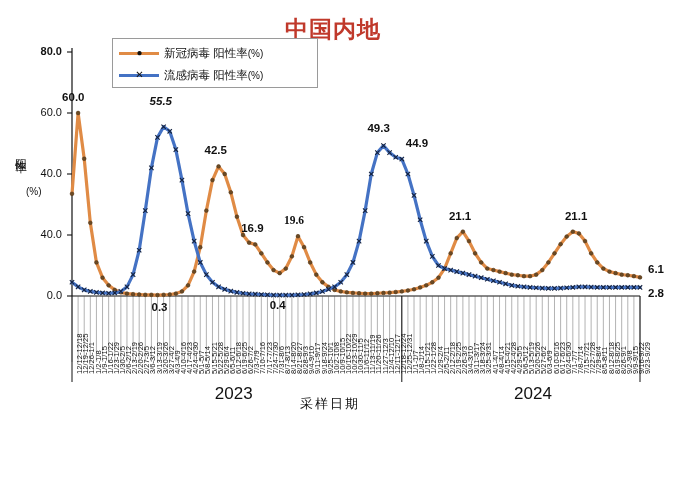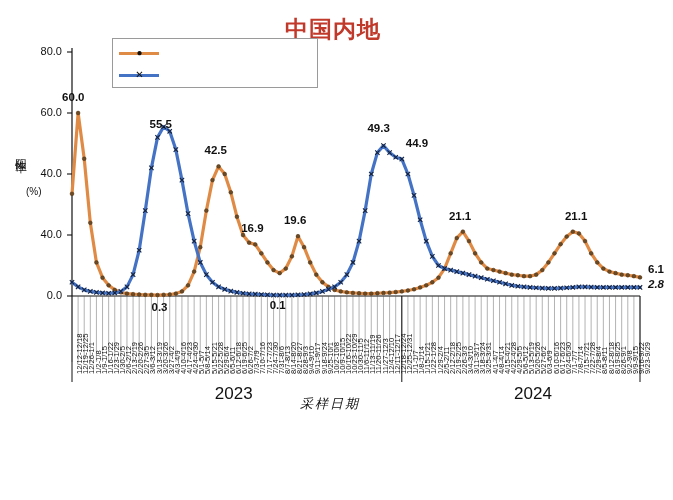--- a/index.html
+++ b/index.html
@@ -63,21 +63,20 @@
     font-size: 10px;
     color: #111;
   }
   .xlabel {
     position: absolute;
     left: 300px;
     top: 395px;
     font-size: 13px;
     color: #111;
     letter-spacing: 2px;
-    font-style: italic;
   }
   .year-label {
     position: absolute;
     font-size: 17px;
     color: #111;
   }
   .legend {
     position: absolute;
     left: 112px;
     top: 38px;
@@ -157,26 +156,28 @@
   <div class="ylabel">阳性率</div>
   <div class="yunit">(%)</div>
   <div class="xlabel">采样日期</div>
 
   <div class="legend">
     <div class="legend-row r1">
       <span class="legend-swatch">
         <span class="legend-line" style="background:#E08B45;"></span>
         <span class="legend-mark">●</span>
       </span>
+      <span class="legend-text"><span>新冠病毒 阳性率</span><span class="unit">(%)</span></span>
     </div>
     <div class="legend-row r2">
       <span class="legend-swatch">
         <span class="legend-line" style="background:#4472C4;"></span>
         <span class="legend-mark">✕</span>
       </span>
+      <span class="legend-text"><span>流感病毒 阳性率</span><span class="unit">(%)</span></span>
     </div>
   </div>
 
   <svg id="plot" width="673" height="500">
       <line x1="72" y1="296" x2="640" y2="296" stroke="#111" stroke-width="1.2"></line>
       <line x1="72" y1="48" x2="72" y2="296" stroke="#111" stroke-width="1.2"></line>
       <line x1="67" y1="296" x2="72" y2="296" stroke="#111" stroke-width="1.1"></line>
       <line x1="67" y1="235" x2="72" y2="235" stroke="#111" stroke-width="1.1"></line>
       <line x1="67" y1="174" x2="72" y2="174" stroke="#111" stroke-width="1.1"></line>
       <line x1="67" y1="113" x2="72" y2="113" stroke="#111" stroke-width="1.1"></line>
@@ -468,21 +469,21 @@
       <path d="M625.58 285.26L629.98 289.66M625.58 289.66L629.98 285.26" stroke="#14213d" stroke-width="1.1" fill="none"></path>
       <path d="M631.69 285.26L636.09 289.66M631.69 289.66L636.09 285.26" stroke="#14213d" stroke-width="1.1" fill="none"></path>
       <path d="M637.80 285.26L642.20 289.66M637.80 289.66L642.20 285.26" stroke="#14213d" stroke-width="1.1" fill="none"></path>
     </svg>
 
   <div id="ytick-holder">
       <div class="tick-label-y" style="left: 28px; top: 289px;">0.0</div>
       <div class="tick-label-y" style="left: 28px; top: 228px;">40.0</div>
       <div class="tick-label-y" style="left: 28px; top: 167px;">40.0</div>
       <div class="tick-label-y" style="left: 28px; top: 106px;">60.0</div>
-      <div class="tick-label-y" style="left: 28px; top: 45px;">80.0</div>
+      <div class="tick-label-y" style="left: 28px; top: 45px; font-weight: bold;">80.0</div>
     </div>
   <div id="xtick-holder">
       <div class="xtick" style="left: 75.2px; top: 374px;">12/12-12/18</div>
       <div class="xtick" style="left: 81.3075px; top: 374px;">12/19-12/25</div>
       <div class="xtick" style="left: 87.4151px; top: 374px;">12/26-1/1</div>
       <div class="xtick" style="left: 93.5226px; top: 374px;">1/2-1/8</div>
       <div class="xtick" style="left: 99.6301px; top: 374px;">1/9-1/15</div>
       <div class="xtick" style="left: 105.738px; top: 374px;">1/16-1/22</div>
       <div class="xtick" style="left: 111.845px; top: 374px;">1/23-1/29</div>
       <div class="xtick" style="left: 117.953px; top: 374px;">1/30-2/5</div>
@@ -569,30 +570,30 @@
       <div class="xtick" style="left: 612.662px; top: 374px;">8/19-8/25</div>
       <div class="xtick" style="left: 618.77px; top: 374px;">8/26-9/1</div>
       <div class="xtick" style="left: 624.877px; top: 374px;">9/2-9/8</div>
       <div class="xtick" style="left: 630.985px; top: 374px;">9/9-9/15</div>
       <div class="xtick" style="left: 637.092px; top: 374px;">9/16-9/22</div>
       <div class="xtick" style="left: 643.2px; top: 374px;">9/23-9/29</div>
     </div>
   <div id="dlabel-holder">
       <div class="dlabel" style="left: 62.1075px; top: 91px;">60.0</div>
       <div class="dlabel" style="left: 151.505px; top: 301.085px;">0.3</div>
-      <div class="dlabel" style="left: 149.613px; top: 118px;">55.5</div>
+      <div class="dlabel" style="left: 149.613px; top: 95px; font-style: italic;">55.5</div>
       <div class="dlabel" style="left: 204.581px; top: 144.375px;">42.5</div>
       <div class="dlabel" style="left: 241.226px; top: 222.455px;">16.9</div>
-      <div class="dlabel" style="left: 269.656px; top: 299.39px;">0.1</div>
-      <div class="dlabel" style="left: 283.978px; top: 214.22px;">19.6</div>
+      <div class="dlabel" style="left: 269.656px; top: 299.39px;">0.4</div>
+      <div class="dlabel" style="left: 283.978px; top: 214.22px; font-family: Liberation Serif, serif;">19.6</div>
       <div class="dlabel" style="left: 367.484px; top: 121.635px;">49.3</div>
       <div class="dlabel" style="left: 405.806px; top: 137.055px;">44.9</div>
       <div class="dlabel" style="left: 448.882px; top: 209.645px;">21.1</div>
       <div class="dlabel" style="left: 564.925px; top: 209.645px;">21.1</div>
       <div class="dlabel" style="left: 648px; top: 263.395px;">6.1</div>
-      <div class="dlabel" style="left: 648px; top: 278px; font-style: italic;">2.8</div>
+      <div class="dlabel" style="left: 648px; top: 287px;">2.8</div>
     </div>
 
   <div class="year-label" id="year0" style="left: 214.796px; top: 384px;">2023</div>
   <div class="year-label" id="year1" style="left: 514.065px; top: 384px;">2024</div>
 
 
 </div>
 
 </body></html>

